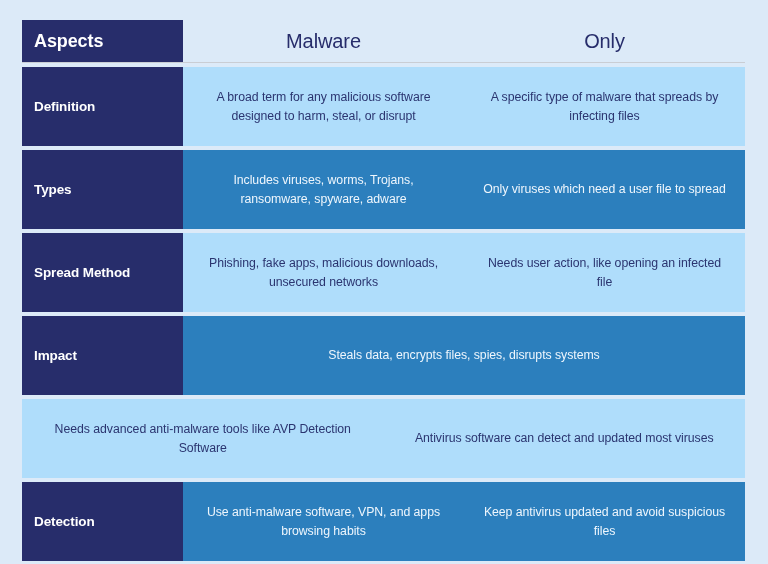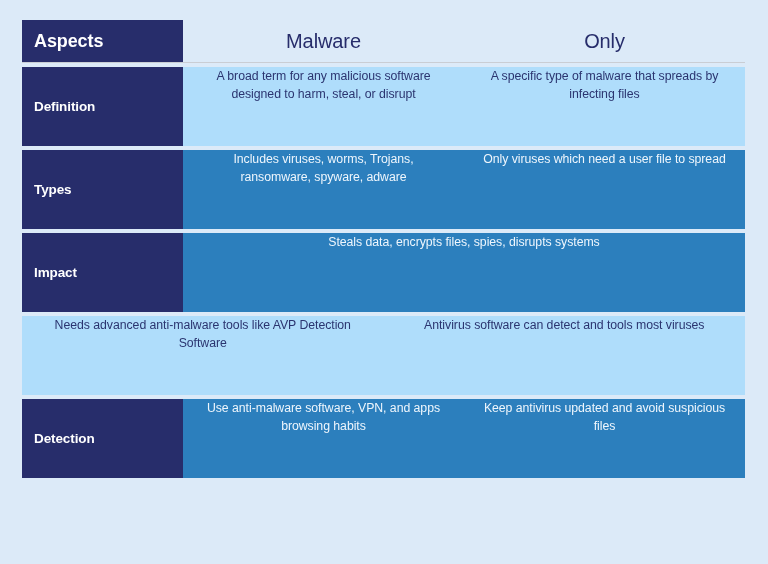--- a/index.html
+++ b/index.html
@@ -74,21 +74,21 @@
   .row-label span {
     color: #ffffff;
     font-size: 13.5px;
     font-weight: bold;
     line-height: 1.45;
     letter-spacing: -0.1px;
   }
   .row-cell {
     flex: 1 1 0;
     display: flex;
-    align-items: flex-start;
+    align-items: center;
     justify-content: center;
     padding: 0 16px;
     box-sizing: border-box;
     text-align: center;
   }
   .row-cell span {
     font-size: 12.3px;
     line-height: 1.5;
     letter-spacing: -0.05px;
   }
@@ -133,36 +133,47 @@
       <span>Types</span>
     </div>
     <div class="row-cell">
       <span>Includes viruses, worms, Trojans, ransomware, spyware, adware</span>
     </div>
     <div class="row-cell">
       <span>Only viruses which need a user file to spread</span>
     </div>
   </div>
 
+  <div class="table-row tone-light">
+    <div class="row-label">
+      <span>Spread Method</span>
+    </div>
+    <div class="row-cell">
+      <span>Phishing, fake apps, malicious downloads, unsecured networks</span>
+    </div>
+    <div class="row-cell">
+      <span>Needs user action, like opening an infected file</span>
+    </div>
+  </div>
 
   <div class="table-row tone-dark">
     <div class="row-label">
       <span>Impact</span>
     </div>
     <div class="row-cell">
       <span>Steals data, encrypts files, spies, disrupts systems</span>
     </div>
   </div>
 
   <div class="table-row tone-light">
     <div class="row-cell">
       <span>Needs advanced anti-malware tools like AVP Detection Software</span>
     </div>
     <div class="row-cell">
-      <span>Antivirus software can detect and tools most viruses</span>
+      <span>Antivirus software can detect and updated most viruses</span>
     </div>
   </div>
 
   <div class="table-row tone-dark">
     <div class="row-label">
       <span>Detection</span>
     </div>
     <div class="row-cell">
       <span>Use anti-malware software, VPN, and apps browsing habits</span>
     </div>

